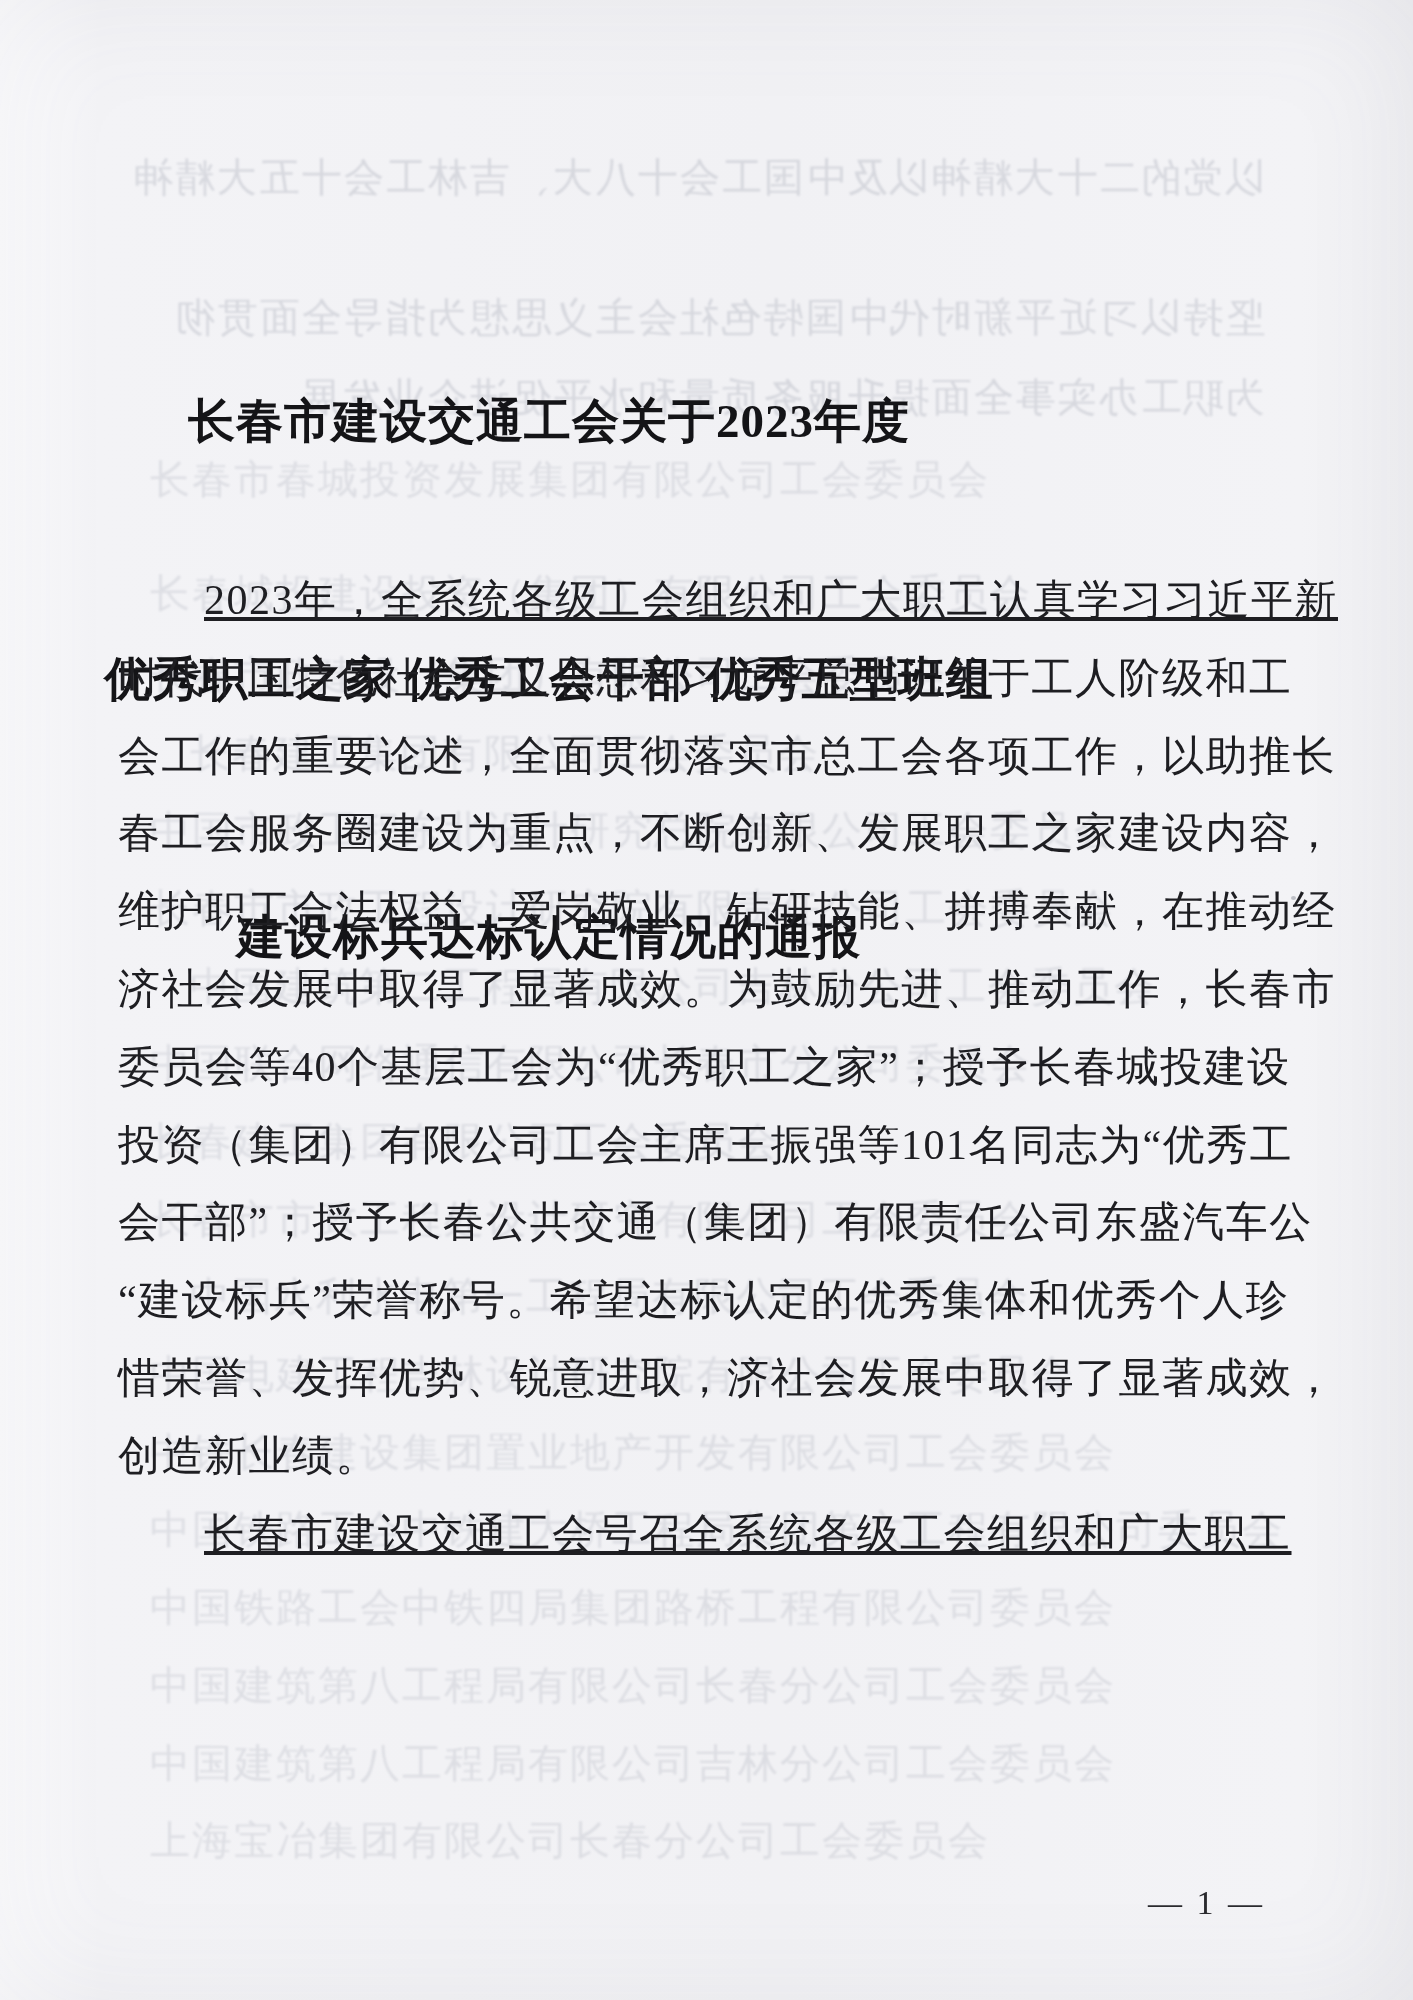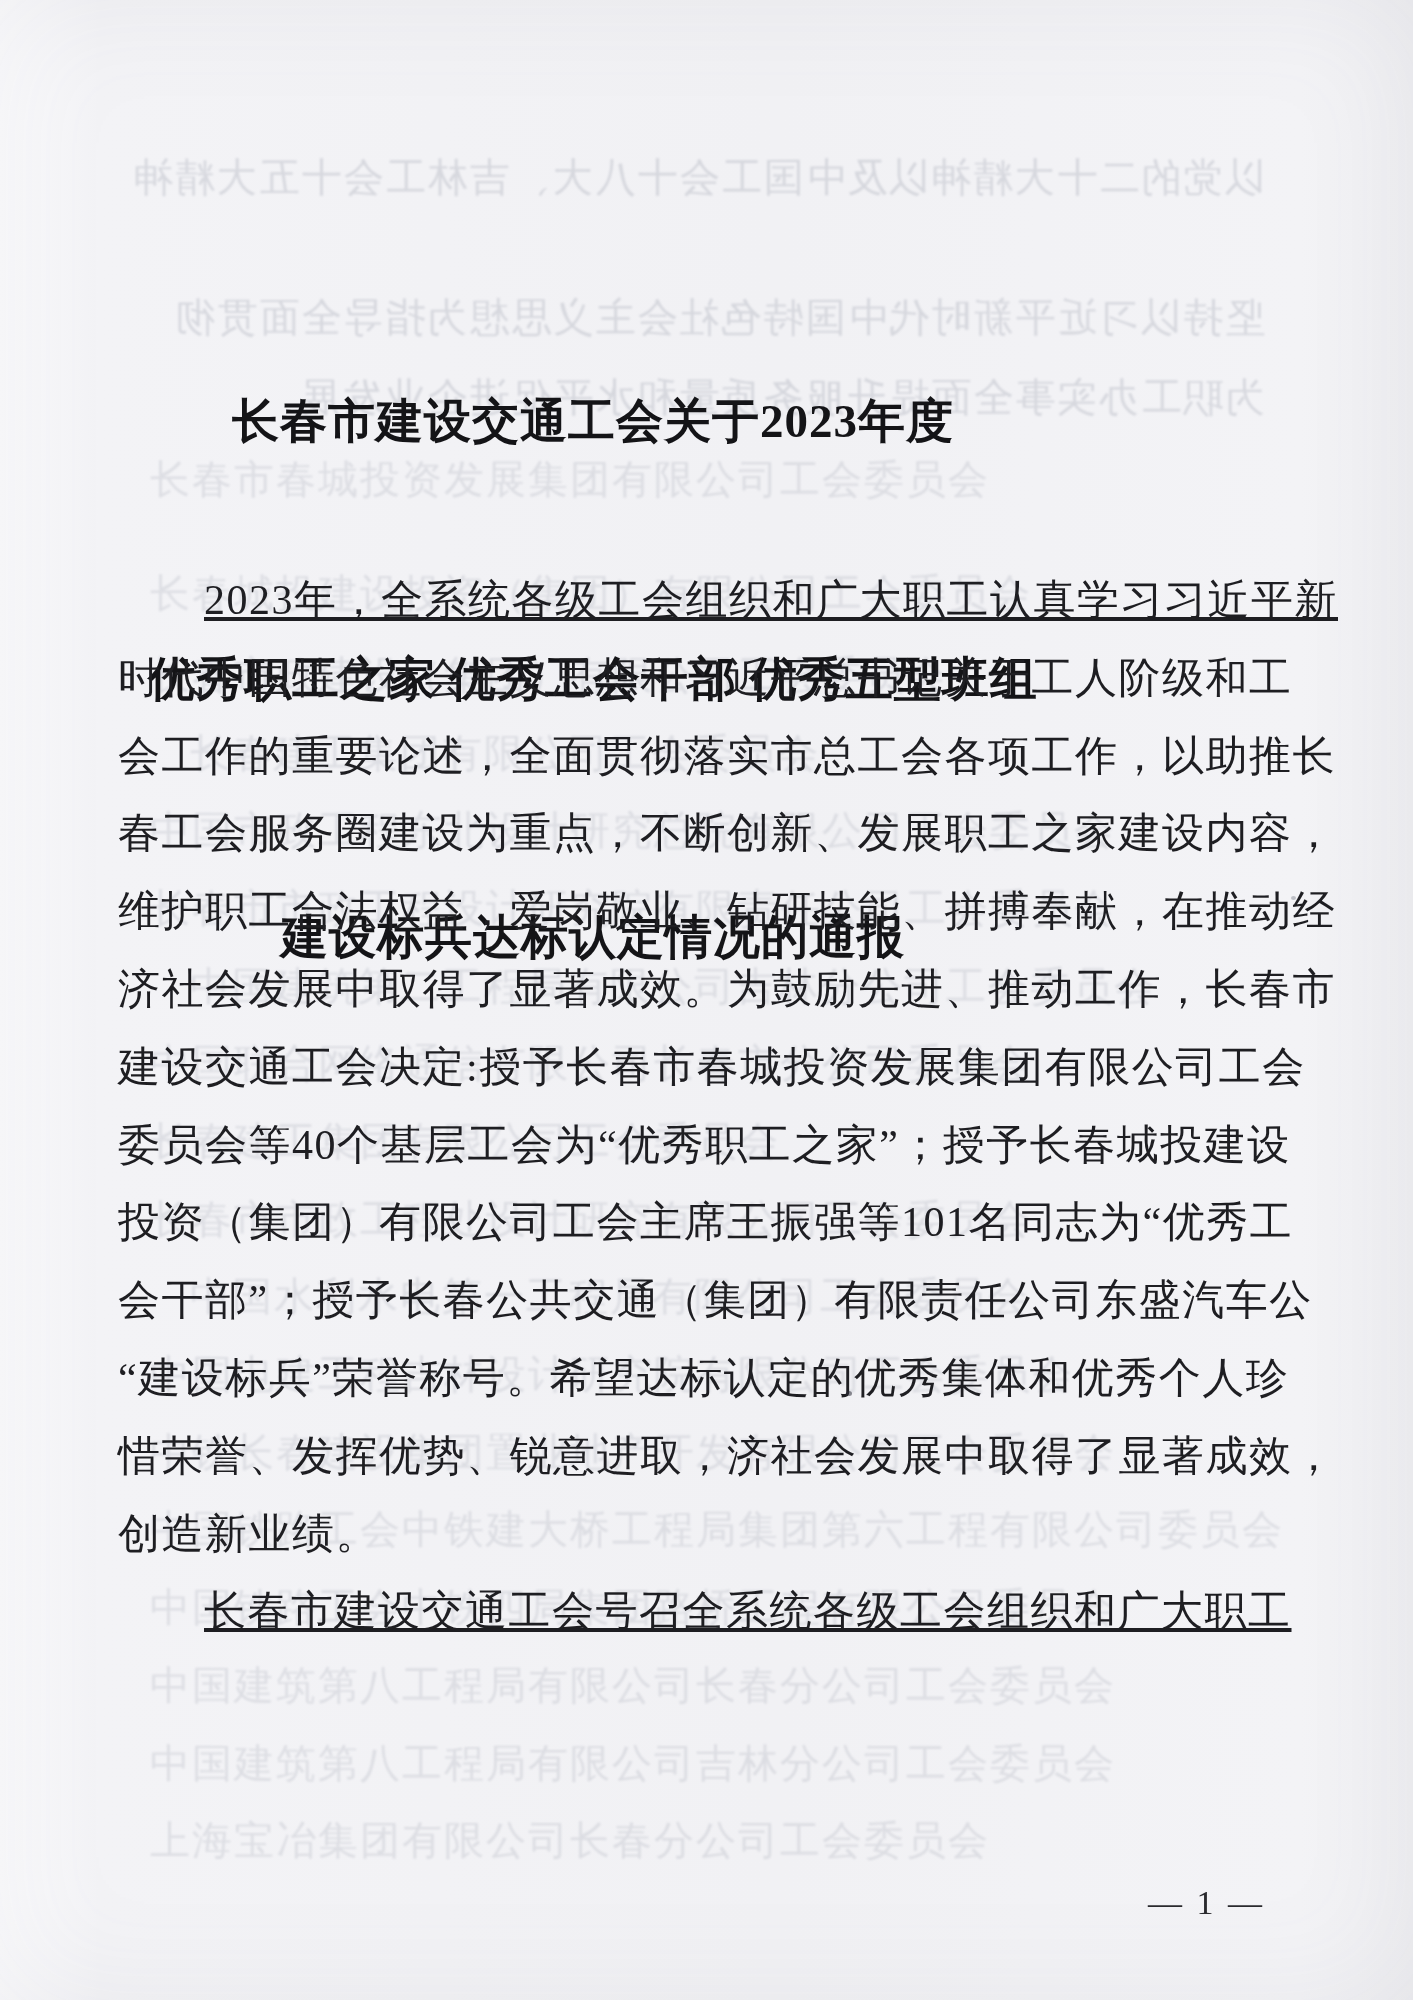--- a/index.html
+++ b/index.html
@@ -44,21 +44,20 @@
     top: 206px;
     left: 0;
     width: 1098px;
     text-align: center;
     line-height: 86px;
     font-size: 47px;
     font-weight: 700;
     color: #141417;
     letter-spacing: 1px;
     white-space: pre;
-    padding-left: 44px;
   }
   .body-block {
     position: absolute;
     top: 562px;
     left: 118px;
     width: 1260px;
     font-size: 42px;
     line-height: 77.8px;
     color: #1e1e22;
     letter-spacing: 1.5px;
@@ -123,21 +122,20 @@
     <div class="title-line">建设标兵达标认定情况的通报</div>
   </div>
 
   <div class="body-block">
     <div class="body-line indent">2023年，全系统各级工会组织和广大职工认真学习习近平新</div>
     <div class="body-line">时代中国特色社会主义思想和习近平总书记关于工人阶级和工</div>
     <div class="body-line">会工作的重要论述，全面贯彻落实市总工会各项工作，以助推长</div>
     <div class="body-line">春工会服务圈建设为重点，不断创新、发展职工之家建设内容，</div>
     <div class="body-line">维护职工合法权益，爱岗敬业、钻研技能、拼搏奉献，在推动经</div>
     <div class="body-line">济社会发展中取得了显著成效。为鼓励先进、推动工作，长春市</div>
-    <div class="body-line">建设交通工会决定:授予长春市春城投资发展集团有限公司工会</div>
     <div class="body-line">委员会等40个基层工会为“优秀职工之家”；授予长春城投建设</div>
     <div class="body-line">投资（集团）有限公司工会主席王振强等101名同志为“优秀工</div>
     <div class="body-line">会干部”；授予长春公共交通（集团）有限责任公司东盛汽车公</div>
     <div class="body-line">“建设标兵”荣誉称号。希望达标认定的优秀集体和优秀个人珍</div>
     <div class="body-line">惜荣誉、发挥优势、锐意进取，济社会发展中取得了显著成效，</div>
     <div class="body-line">创造新业绩。</div>
     <div class="body-line indent">长春市建设交通工会号召全系统各级工会组织和广大职工</div>
   </div>
 
   <div class="page-number">— 1 —</div>

